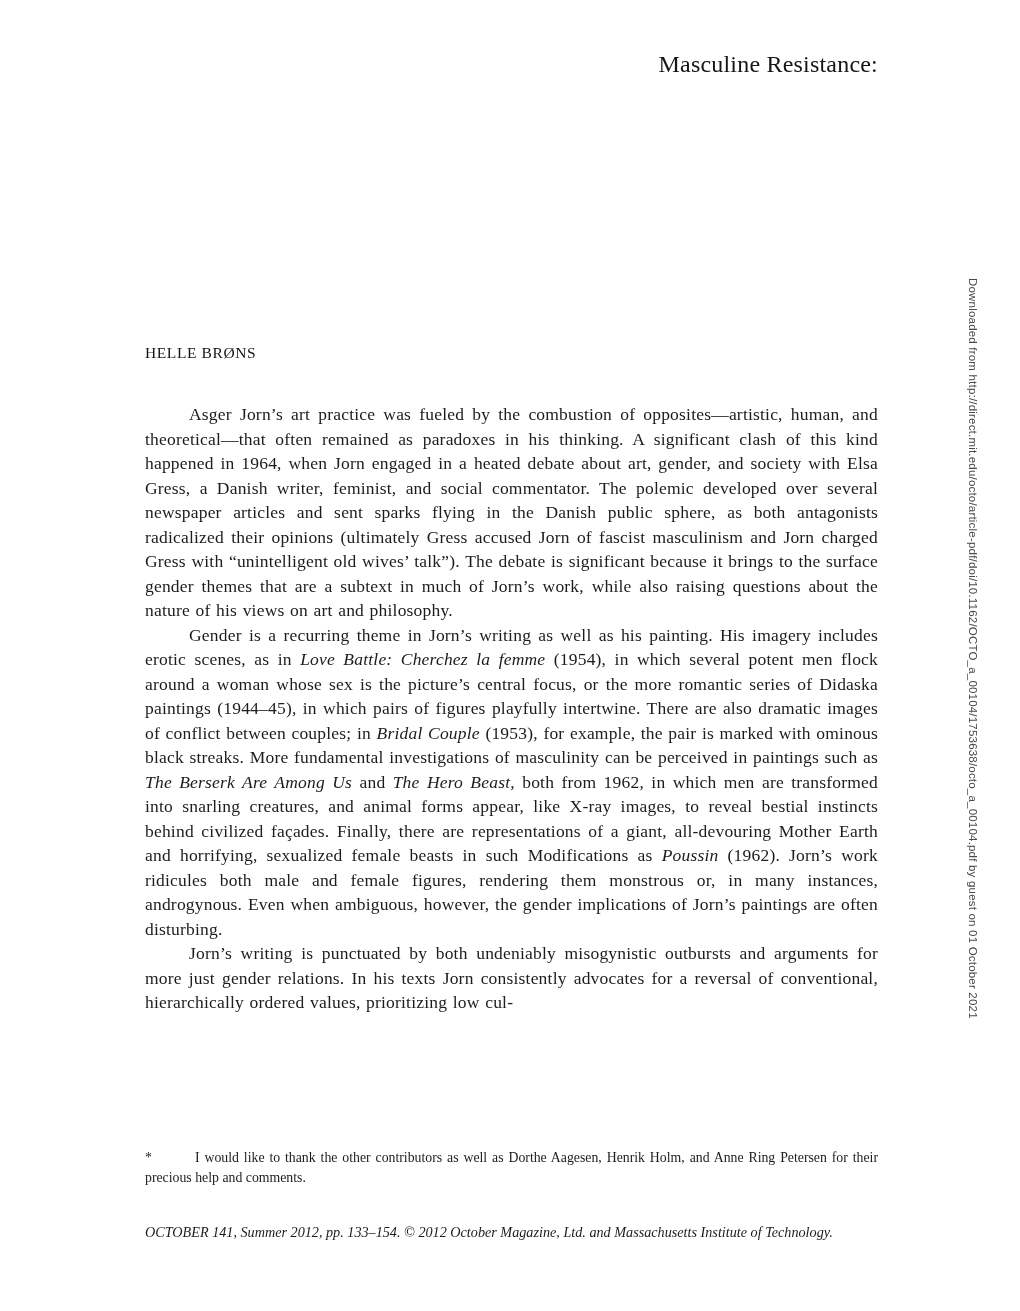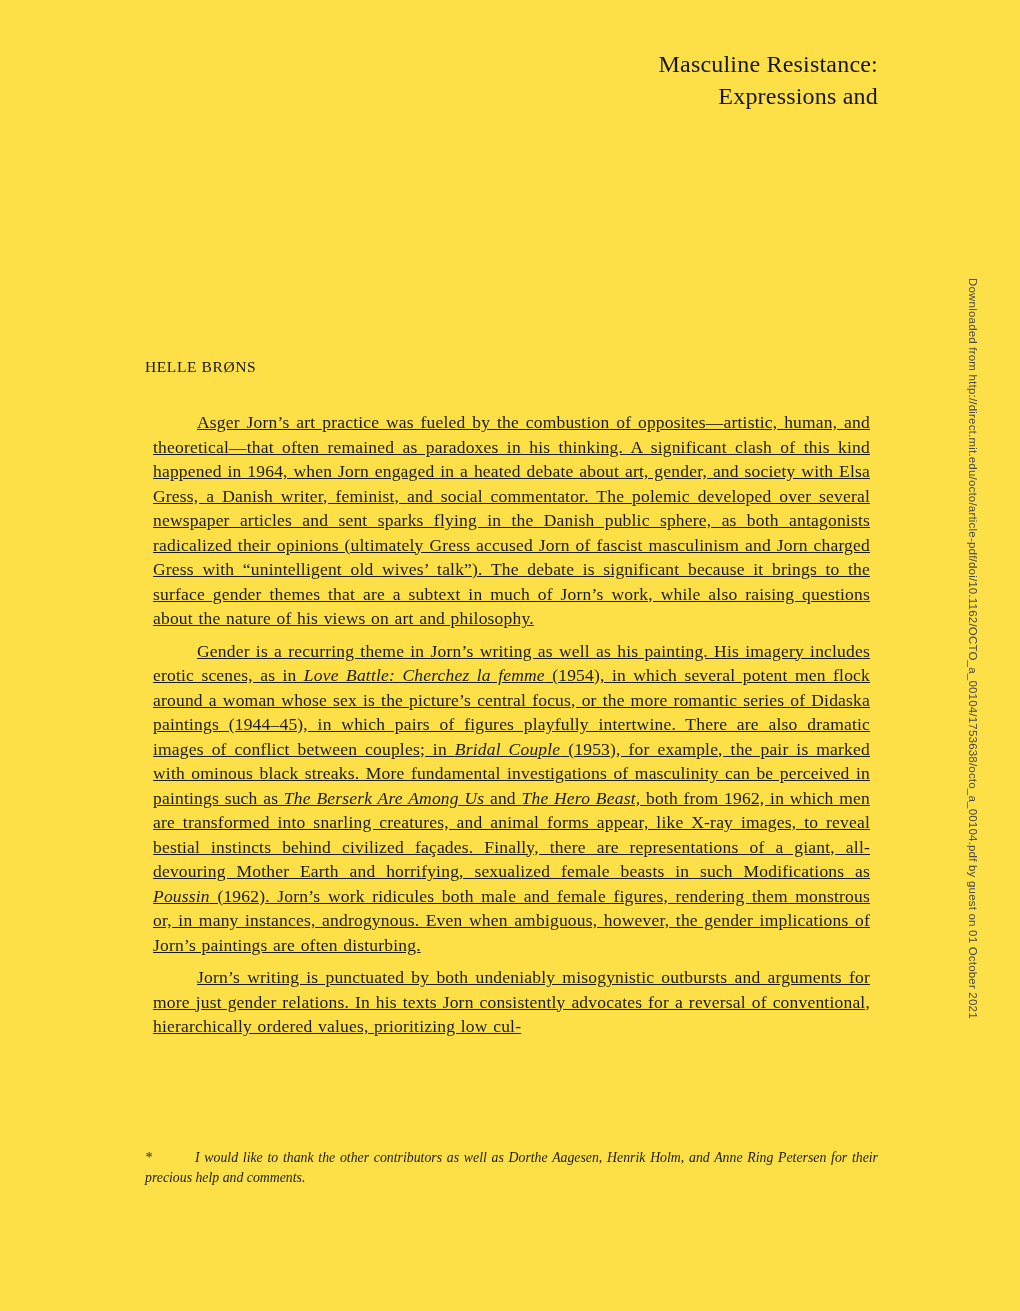--- a/index.html
+++ b/index.html
@@ -5,73 +5,71 @@
   html, body {
     margin: 0;
     padding: 0;
     background: #e8e8e8;
   }
   .page {
     position: relative;
     width: 1020px;
     height: 1311px;
     margin: 0 auto;
-    background: #fde047;
+    background: #ffffff;
     overflow: hidden;
     font-family: "Liberation Serif", serif;
     color: #1c1c1c;
   }
   .article-title {
     position: absolute;
     top: 48px;
     right: 142px;
     text-align: right;
     font-size: 24px;
     line-height: 32px;
     letter-spacing: 0.2px;
     color: #151515;
   }
   .author {
     position: absolute;
     left: 145px;
-    top: 358px;
+    top: 344px;
     font-size: 15.5px;
     letter-spacing: 0.6px;
     color: #151515;
   }
   .body-text {
     position: absolute;
     left: 145px;
     top: 402px;
     width: 733px;
     font-size: 17.5px;
     line-height: 24.5px;
     text-align: justify;
     letter-spacing: 0.2px;
     word-spacing: 1px;
     color: #1c1c1c;
   }
   .body-text p {
-    margin: 8px;
+    margin: 0;
     text-indent: 44px;
-    text-decoration: underline;
   }
   .it {
     font-style: italic;
   }
   .footnote {
     position: absolute;
     left: 145px;
     top: 1148px;
     width: 733px;
     font-size: 13.8px;
     line-height: 19.5px;
     text-align: justify;
     color: #1c1c1c;
-    font-style: italic;
   }
   .fn-marker {
     display: inline-block;
     width: 50px;
   }
   .page-footer {
     position: absolute;
     left: 145px;
     top: 1224px;
     width: 800px;
@@ -92,31 +90,31 @@
     color: #4a4a4a;
   }
 </style>
 </head>
 <body>
 
 <div class="page">
 
   <div class="article-title">
     <div>Masculine Resistance:</div>
-    <div>Expressions and</div>
   </div>
 
   <div class="author">HELLE BRØNS</div>
 
   <div class="body-text">
     <p><span>Asger Jorn’s art practice was fueled by the combustion of opposites—artistic, human, and theoretical—that often remained as paradoxes in his thinking. A significant clash of this kind happened in 1964, when Jorn engaged in a heated debate about art, gender, and society with Elsa Gress, a Danish writer, feminist, and social commentator. The polemic developed over several newspaper articles and sent sparks flying in the Danish public sphere, as both antagonists radicalized their opinions (ultimately Gress accused Jorn of fascist masculinism and Jorn charged Gress with “unintelligent old wives’ talk”). The debate is significant because it brings to the surface gender themes that are a subtext in much of Jorn’s work, while also raising questions about the nature of his views on art and philosophy.</span></p>
     <p><span>Gender is a recurring theme in Jorn’s writing as well as his painting. His imagery includes erotic scenes, as in </span><span class="it">Love Battle: Cherchez la femme</span><span> (1954), in which several potent men flock around a woman whose sex is the picture’s central focus, or the more romantic series of Didaska paintings (1944–45), in which pairs of figures playfully intertwine. There are also dramatic images of conflict between couples; in </span><span class="it">Bridal Couple</span><span> (1953), for example, the pair is marked with ominous black streaks. More fundamental investigations of masculinity can be perceived in paintings such as </span><span class="it">The Berserk Are Among Us</span><span> and </span><span class="it">The Hero Beast,</span><span> both from 1962, in which men are transformed into snarling creatures, and animal forms appear, like X-ray images, to reveal bestial instincts behind civilized façades. Finally, there are representations of a giant, all-devouring Mother Earth and horrifying, sexualized female beasts in such Modifications as </span><span class="it">Poussin</span><span> (1962). Jorn’s work ridicules both male and female figures, rendering them monstrous or, in many instances, androgynous. Even when ambiguous, however, the gender implications of Jorn’s paintings are often disturbing.</span></p>
     <p><span>Jorn’s writing is punctuated by both undeniably misogynistic outbursts and arguments for more just gender relations. In his texts Jorn consistently advocates for a reversal of conventional, hierarchically ordered values, prioritizing low cul-</span></p>
   </div>
 
   <div class="footnote">
     <span class="fn-marker">*</span><span>I would like to thank the other contributors as well as Dorthe Aagesen, Henrik Holm, and Anne Ring Petersen for their precious help and comments.</span>
   </div>
 
+  <div class="page-footer">OCTOBER 141, Summer 2012, pp. 133–154. © 2012 October Magazine, Ltd. and Massachusetts Institute of Technology.</div>
 
   <div class="watermark">Downloaded from http://direct.mit.edu/octo/article-pdf/doi/10.1162/OCTO_a_00104/1753638/octo_a_00104.pdf by guest on 01 October 2021</div>
 
 </div>
 
 </body></html>

